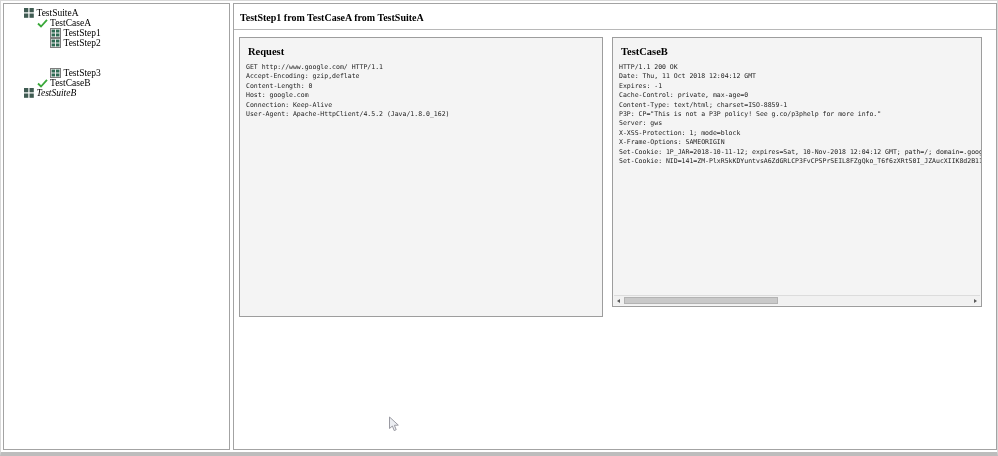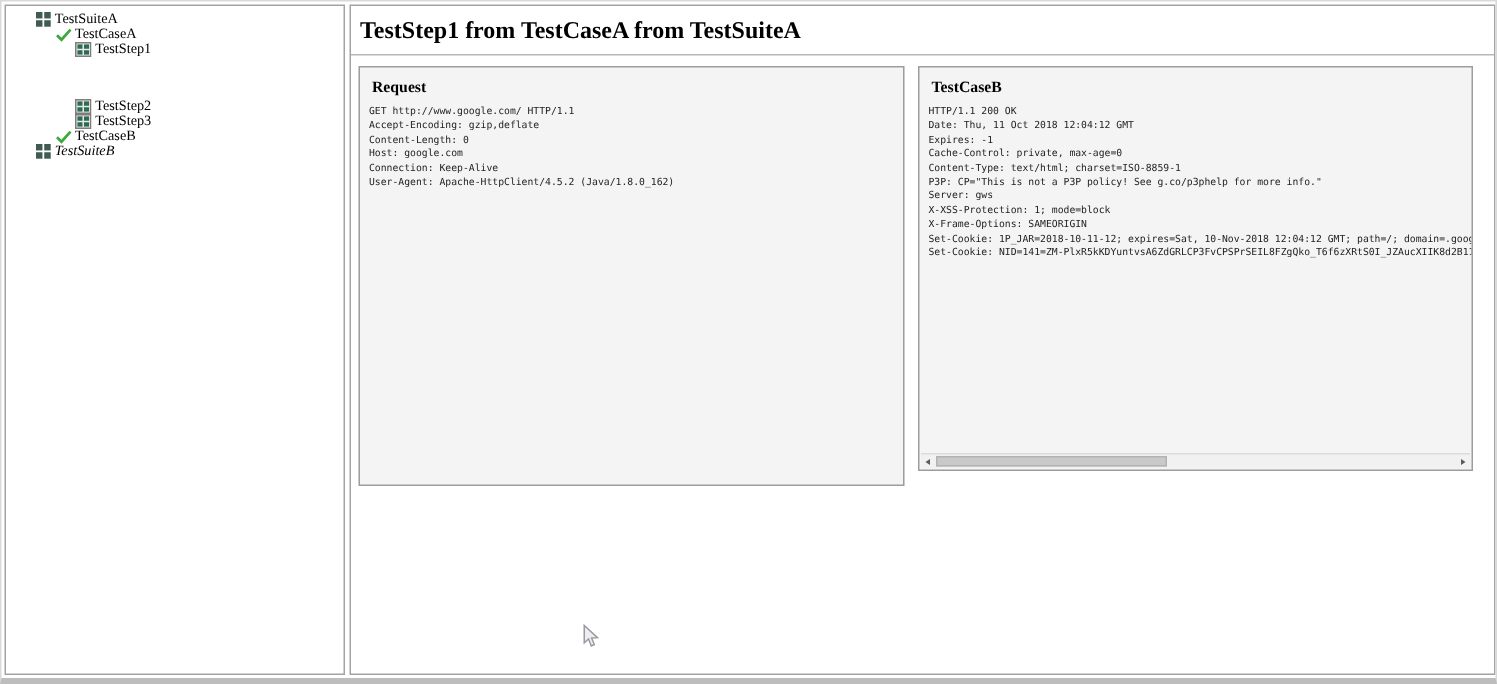--- a/index.html
+++ b/index.html
@@ -49,21 +49,21 @@
   
   .main-panel {
     position: absolute;
     left: 232px; top: 2px;
     width: 764px; height: 447px;
     background: #ffffff;
     border: 1px solid #a3a3a3;
     overflow: hidden;
   }
   .main-title {
-    font-size: 16px;
+    font-size: 10px;
     font-weight: bold;
     color: #000;
     padding: 8px 22px 6px 6px;
     border-bottom: 1px solid #b8b8b8;
   }
   .panels-row {
     display: flex;
     gap: 9px;
     padding: 7px 0 0 5px;
     align-items: flex-start;
@@ -166,33 +166,33 @@
             <svg width="11" height="10" viewBox="0 0 11 10">
               <rect x="0.5" y="0.5" width="10" height="9" fill="#e9e9e9" stroke="#7d7d7d" stroke-width="1"></rect>
               <rect x="1.6" y="1.6" width="3.4" height="2.9" fill="#2e6b53"></rect>
               <rect x="6" y="1.6" width="3.4" height="2.9" fill="#2e6b53"></rect>
               <rect x="1.6" y="5.5" width="3.4" height="2.9" fill="#2e6b53"></rect>
               <rect x="6" y="5.5" width="3.4" height="2.9" fill="#2e6b53"></rect>
             </svg>
           </span>
           <span class="tree-label">TestStep1</span>
         </div>
-        <div class="tree-row" style="padding-left: 45.5px; margin-top: 28px;">
+        <div class="tree-row" style="padding-left: 45.5px;">
           <span class="tree-icon">
             <svg width="11" height="10" viewBox="0 0 11 10">
               <rect x="0.5" y="0.5" width="10" height="9" fill="#e9e9e9" stroke="#7d7d7d" stroke-width="1"></rect>
               <rect x="1.6" y="1.6" width="3.4" height="2.9" fill="#2e6b53"></rect>
               <rect x="6" y="1.6" width="3.4" height="2.9" fill="#2e6b53"></rect>
               <rect x="1.6" y="5.5" width="3.4" height="2.9" fill="#2e6b53"></rect>
               <rect x="6" y="5.5" width="3.4" height="2.9" fill="#2e6b53"></rect>
             </svg>
           </span>
           <span class="tree-label">TestStep2</span>
         </div>
-        <div class="tree-row" style="padding-left: 45.5px;">
+        <div class="tree-row" style="padding-left: 45.5px; margin-top: 20px;">
           <span class="tree-icon">
             <svg width="11" height="10" viewBox="0 0 11 10">
               <rect x="0.5" y="0.5" width="10" height="9" fill="#e9e9e9" stroke="#7d7d7d" stroke-width="1"></rect>
               <rect x="1.6" y="1.6" width="3.4" height="2.9" fill="#2e6b53"></rect>
               <rect x="6" y="1.6" width="3.4" height="2.9" fill="#2e6b53"></rect>
               <rect x="1.6" y="5.5" width="3.4" height="2.9" fill="#2e6b53"></rect>
               <rect x="6" y="5.5" width="3.4" height="2.9" fill="#2e6b53"></rect>
             </svg>
           </span>
           <span class="tree-label">TestStep3</span>

